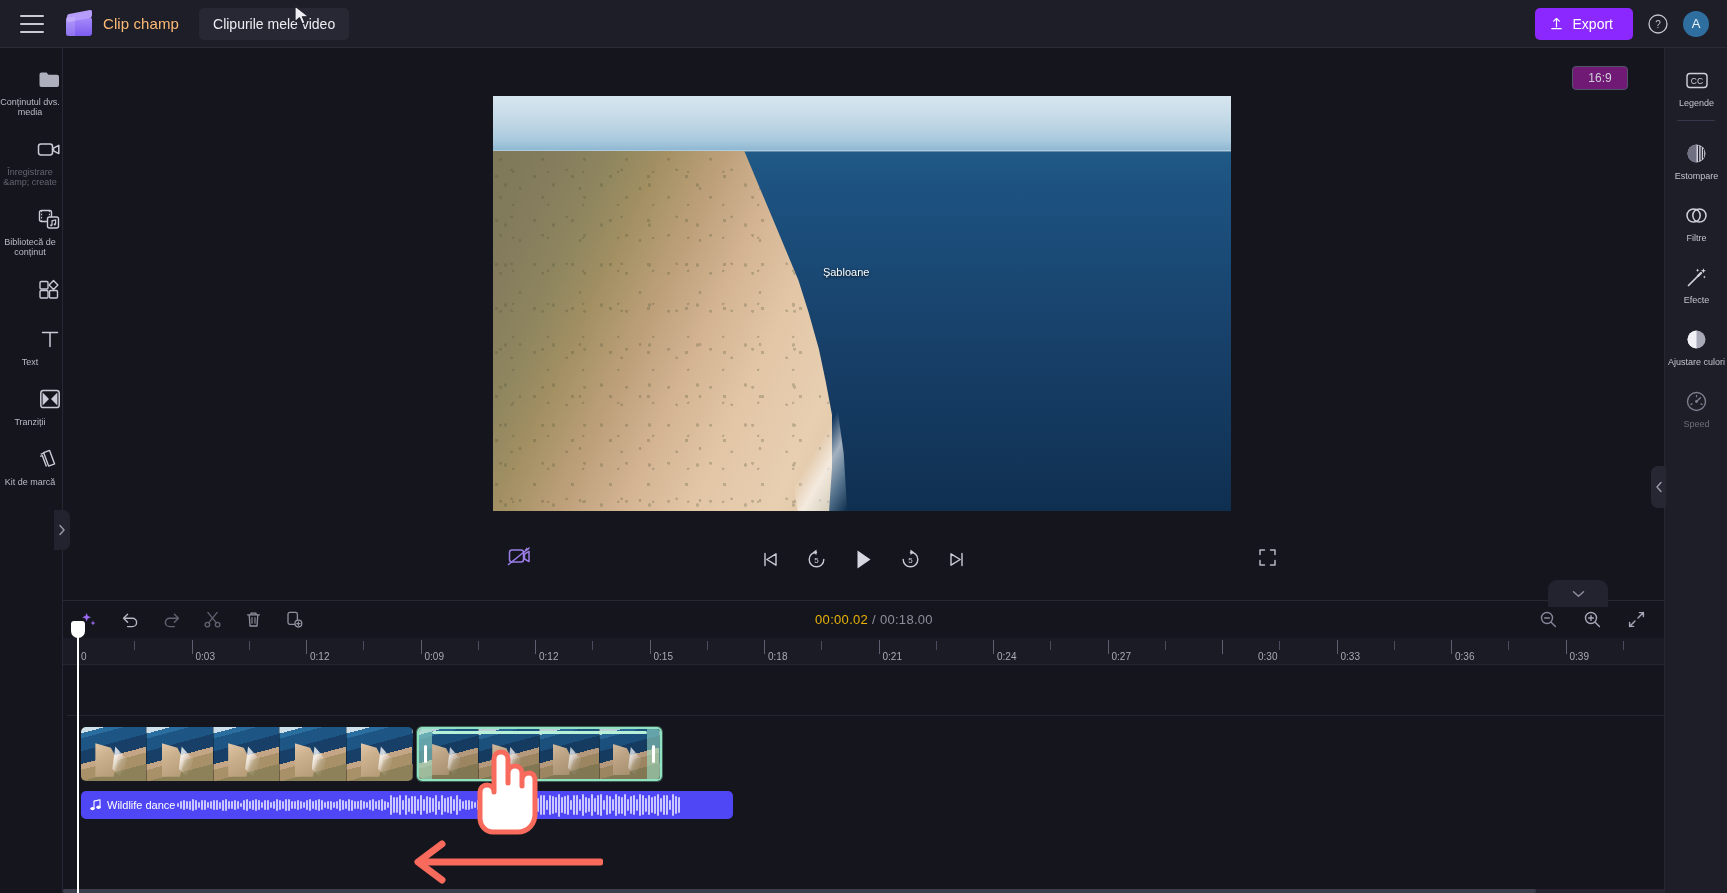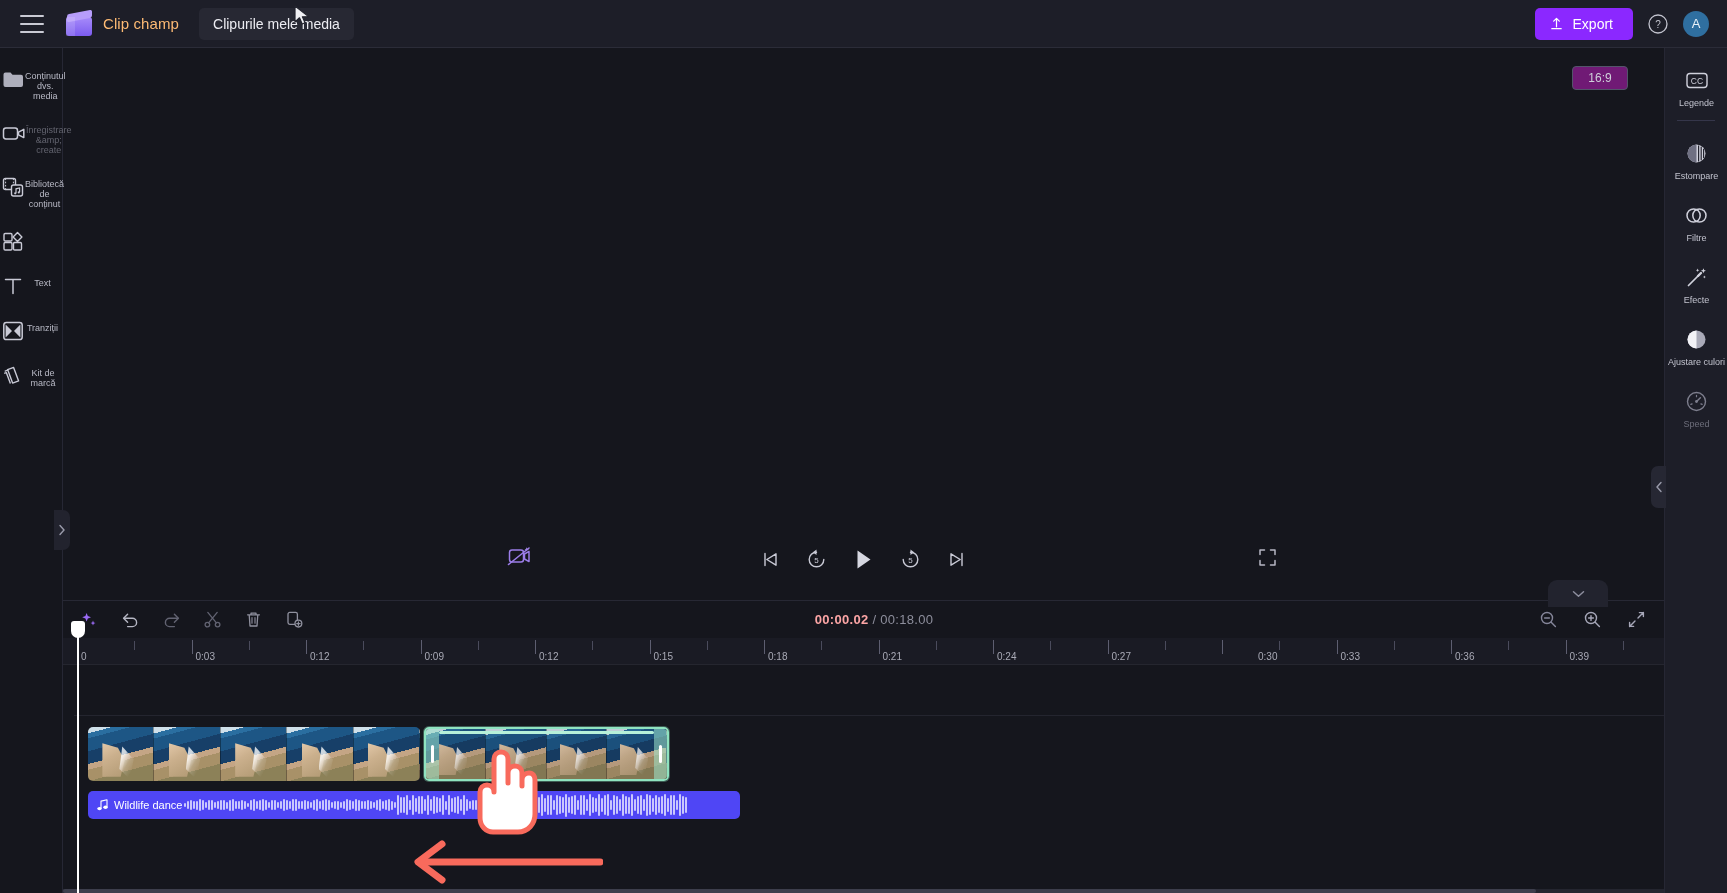--- a/index.html
+++ b/index.html
@@ -63,22 +63,22 @@
     font-size:13px; color:#e9f1f8;
   }
 
   
   .left-rail {
     position:absolute; left:0; top:48px; width:63px; height:845px;
     background:#15161d; border-right:1px solid #262734;
     padding-top:10px; z-index:20;
   }
   .rail-item {
-    width:63px; padding:8px 2px 4px; display:flex; flex-direction:row;
-    align-items:flex-start; cursor:pointer; margin-bottom:7px;
+    width:63px; padding:8px 2px 4px; display:flex; flex-direction:column;
+    align-items:flex-end; cursor:pointer; margin-bottom:7px;
   }
   .rail-ico { height:26px; display:flex; align-items:center; justify-content:center; }
   .rail-lbl {
     margin-top:5px; font-size:9px; line-height:10px; text-align:center;
     color:#b9bac6; width:62px; word-wrap:break-word;
   }
   .rail-item.dim .rail-lbl { color:#63646f; }
   .rail-chev {
     position:absolute; right:-8px; top:462px; width:16px; height:40px;
     background:#22232e; border-radius:0 7px 7px 0;
@@ -206,21 +206,21 @@
     position:absolute; left:0; top:0; width:1601px; height:37px;
     display:flex; align-items:center;
   }
   .tb-icons { display:flex; align-items:center; gap:19px; padding-left:15px; }
   .tb-btn { cursor:pointer; display:flex; align-items:center; justify-content:center;
             width:22px; height:22px; }
   .tl-time {
     position:absolute; left:0; width:1601px; text-align:center;
     font-size:13px; letter-spacing:.3px;
   }
-  .tl-time .cur { color:#fca5a5; font-weight:bold;margin-left:21px; }
+  .tl-time .cur { color:#eab308; font-weight:normal;margin-left:21px; }
   .tl-time .tot { color:#8d8e9c; }
   .tb-right {
     position:absolute; right:17px; display:flex; align-items:center; gap:22px;
   }
   .chev-pill {
     position:absolute; right:56px; top:-21px; width:60px; height:27px;
     background:#22232e; border-radius:9px 9px 0 0;
     display:flex; align-items:center; justify-content:center; cursor:pointer;
   }
 
@@ -229,21 +229,21 @@
     background:#1a1b24; border-bottom:1px solid #25262f;
   }
   .tick {
     position:absolute; top:3px; width:1px; height:9px; background:#4a4b5c;
   }
   .tick.major { height:14px; top:2px; background:#5d5e70; }
   .tick-lbl {
     position:absolute; top:13px; font-size:10px; color:#a9aab6; padding-left:4px;
   }
   .tracks {
-    position:absolute; left:11px; top:64px; width:1601px; height:229px;
+    position:absolute; left:4px; top:64px; width:1601px; height:229px;
     background:#15161d; overflow:hidden;
   }
   .track-sep {
     position:absolute; left:0; top:50px; width:1601px; height:1px; background:#24252f;
   }
   .playhead {
     position:absolute; left:14px; top:31px; width:2px; height:262px;
     background:#ffffff; z-index:30;
   }
   .playhead-knob {
@@ -335,21 +335,21 @@
       <span></span>
   </div>
   <div class="brand">
     <div class="brand-logo">
       <div class="sl1"></div>
         <div class="sl2"></div>
         <div class="sl3"></div>
     </div>
     <div class="brand-name">Clip champ</div>
   </div>
-  <div class="proj-tab">Clipurile mele media</div>
+  <div class="proj-tab">Clipurile mele video</div>
   <div class="header-right">
     <button class="export-btn">
       <svg width="15" height="15" viewBox="0 0 16 16">
         <path d="M8 2.5v9M8 2.5l-3 3M8 2.5l3 3M3 13.5h10" stroke="#fff" stroke-width="1.3" fill="none" stroke-linecap="round"></path>
       </svg>
       <span>Export</span>
     </button>
     <svg class="help-btn" viewBox="0 0 22 22">
       <circle cx="11" cy="11" r="9" stroke="#c2c3ce" stroke-width="1.3" fill="none"></circle>
       <text x="11" y="15" font-size="10" fill="#c2c3ce" text-anchor="middle" font-family="Liberation Sans">?</text>
@@ -443,20 +443,31 @@
     <svg width="8" height="12" viewBox="0 0 8 12">
       <path d="M2 1.5L6 6l-4 4.5" stroke="#9a9bab" stroke-width="1.4" fill="none" stroke-linecap="round"></path>
     </svg>
   </div>
 </div>
 
 <div class="stage">
 
   <div class="ratio-badge">16:9</div>
 
+  <div class="video-wrap">
+    <div class="vid">
+      <div class="sky"></div>
+      <div class="ocean"></div>
+      <div class="horizon"></div>
+      <div class="land"></div>
+      <div class="land-tex"></div>
+      <div class="surf"></div>
+    </div>
+    <div class="vid-tip">Șabloane</div>
+  </div>
 
   <div class="controls">
     <div class="ctrl-left">
       <svg width="26" height="24" viewBox="0 0 26 24">
         <rect x="2.5" y="5" width="14" height="12" rx="2.5" stroke="#9b7de8" stroke-width="1.5" fill="none"></rect>
         <path d="M17.5 9l4.5-2.6v10.2L17.5 14z" stroke="#9b7de8" stroke-width="1.5" fill="none" stroke-linejoin="round"></path>
         <path d="M19.8 2.2l.6 1.6 1.6.6-1.6.6-.6 1.6-.6-1.6-1.6-.6 1.6-.6z" fill="#b49bf0"></path>
         <path d="M1.5 19.5L22 3" stroke="#9b7de8" stroke-width="1.6" stroke-linecap="round"></path>
       </svg>
     </div>

